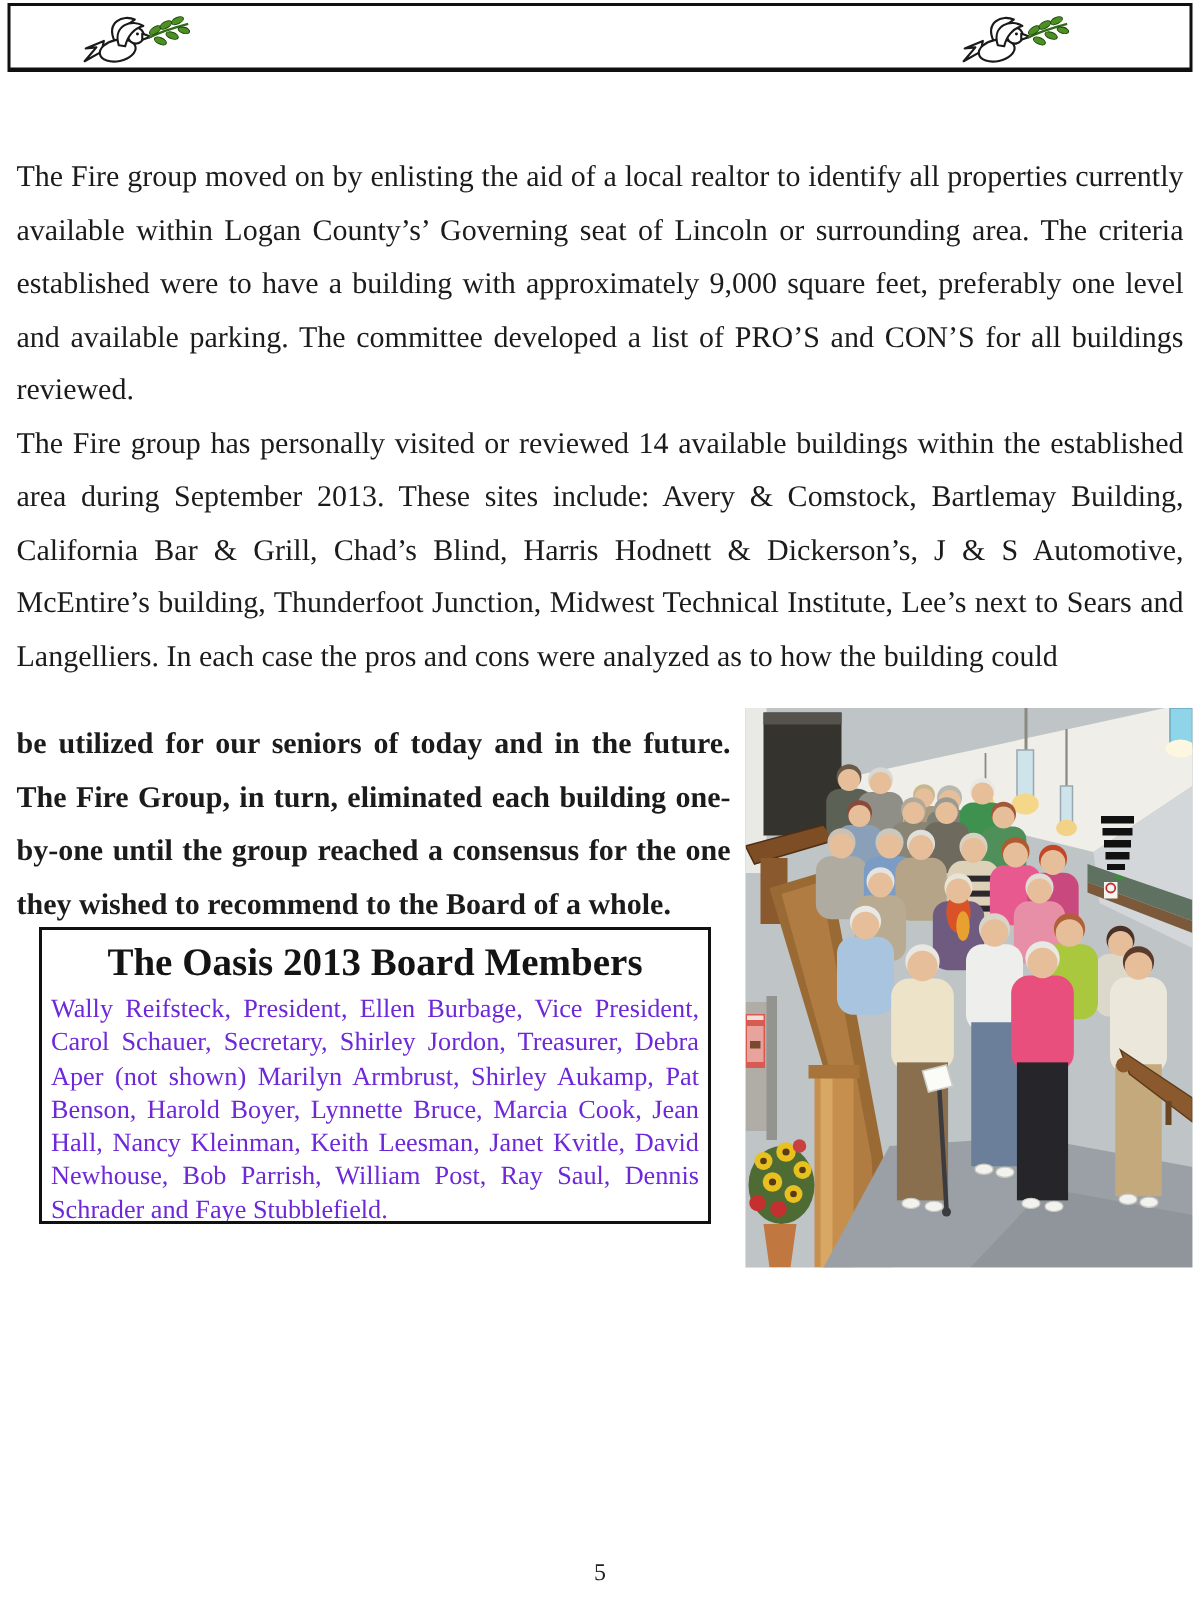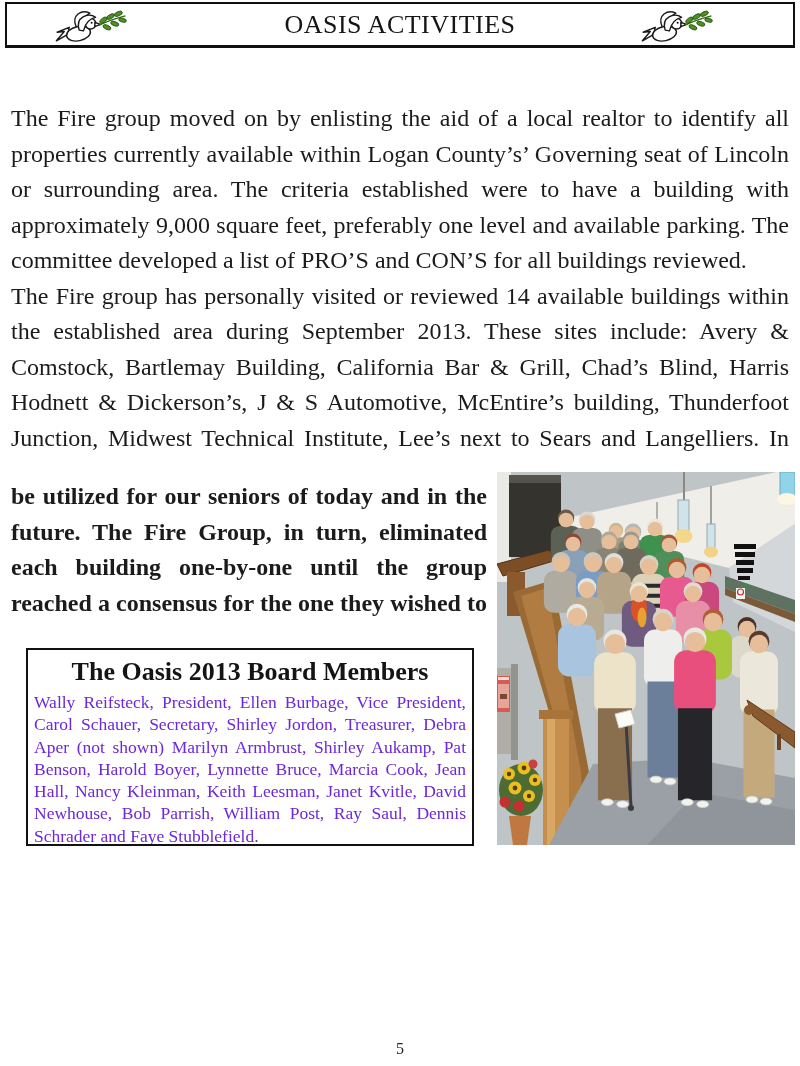--- a/index.html
+++ b/index.html
@@ -15,33 +15,33 @@
   }
   .header-title{
     font-size:26px;letter-spacing:.5px;color:#151515;font-weight:400;
   }
   .dove{position:absolute;top:3px;}
   .dove.left{left:48px;}
   .dove.right{right:78px;}
   
   .flowtext{
     position:absolute;left:11px;text-align:justify;
-    font-size:24px;line-height:35.5px;color:#1b1b1b;
+    font-size:20px;line-height:35.5px;color:#1b1b1b;
   }
   #textMain{top:101px;width:778px;height:356px;overflow:hidden;}
   #textWrap{top:479px;width:476px;height:145px;overflow:hidden;font-weight:bold;}
   #textMain p{margin:0;}
   
   .photo{
     position:absolute;left:497px;top:472px;width:298px;height:373px;
     overflow:hidden;background:#c3c7ca;
   }
   
   .board-box{
-    position:absolute;left:26px;top:648px;width:432px;height:183px;
+    position:absolute;left:26px;top:618px;width:432px;height:183px;
     border:2px solid #111;padding:3px 6px 8px 6px;background:#fff;overflow:hidden;
   }
   .board-title{
     text-align:center;font-weight:bold;font-size:26px;line-height:38px;margin:0;color:#141414;
   }
   .board-members{
     text-align:justify;font-size:17.5px;line-height:22.3px;margin:0;color:#6d28d9;
   }
   .page-number{
     position:absolute;left:0;top:1040px;width:100%;text-align:center;
@@ -67,21 +67,20 @@
       <g fill="#4e8f22" stroke="#1d480c" stroke-width="1">
         <ellipse cx="68" cy="18" rx="6" ry="3" transform="rotate(-35 68 18)"></ellipse>
         <ellipse cx="78" cy="13" rx="6" ry="3" transform="rotate(-30 78 13)"></ellipse>
         <ellipse cx="89" cy="9" rx="6" ry="3" transform="rotate(-25 89 9)"></ellipse>
         <ellipse cx="73" cy="28" rx="6" ry="3" transform="rotate(25 73 28)"></ellipse>
         <ellipse cx="84" cy="23" rx="6" ry="3" transform="rotate(20 84 23)"></ellipse>
         <ellipse cx="95" cy="18" rx="5.5" ry="2.8" transform="rotate(15 95 18)"></ellipse>
       </g>
     </svg>
   </span>
-  <span class="header-title">OASIS ACTIVITIES</span>
   <span class="dove right">
     <svg width="74" height="42" viewBox="0 0 104 58">
       <g stroke="#1a1a1a" stroke-width="2" fill="#ffffff" stroke-linejoin="round">
         <polygon points="18,38 2,47 13,34 3,35 20,28"></polygon>
         <path d="M30,28 C22,10 38,3 49,8 C42,12 37,18 35,27 Z"></path>
         <ellipse cx="33" cy="37" rx="17" ry="10" transform="rotate(-12 33 37)"></ellipse>
         <circle cx="50" cy="23" r="7.5"></circle>
         <path d="M34,32 C28,13 47,7 57,14 C48,16 42,24 40,33 Z"></path>
         <polygon points="56,21 64,24 56,27"></polygon>
       </g>

